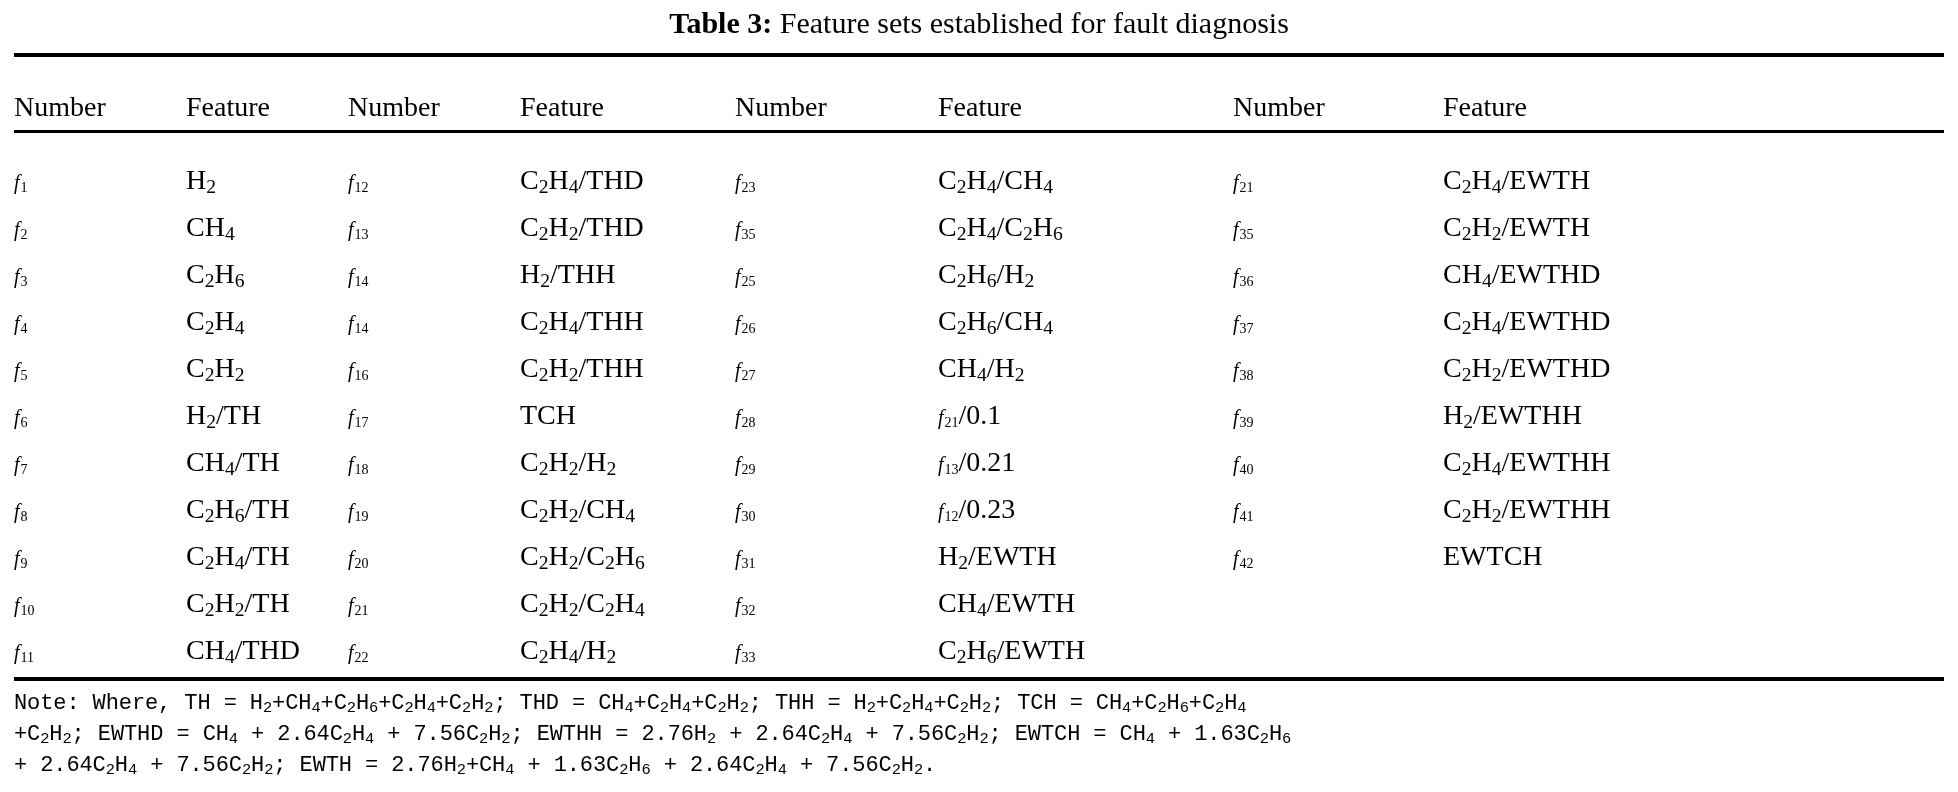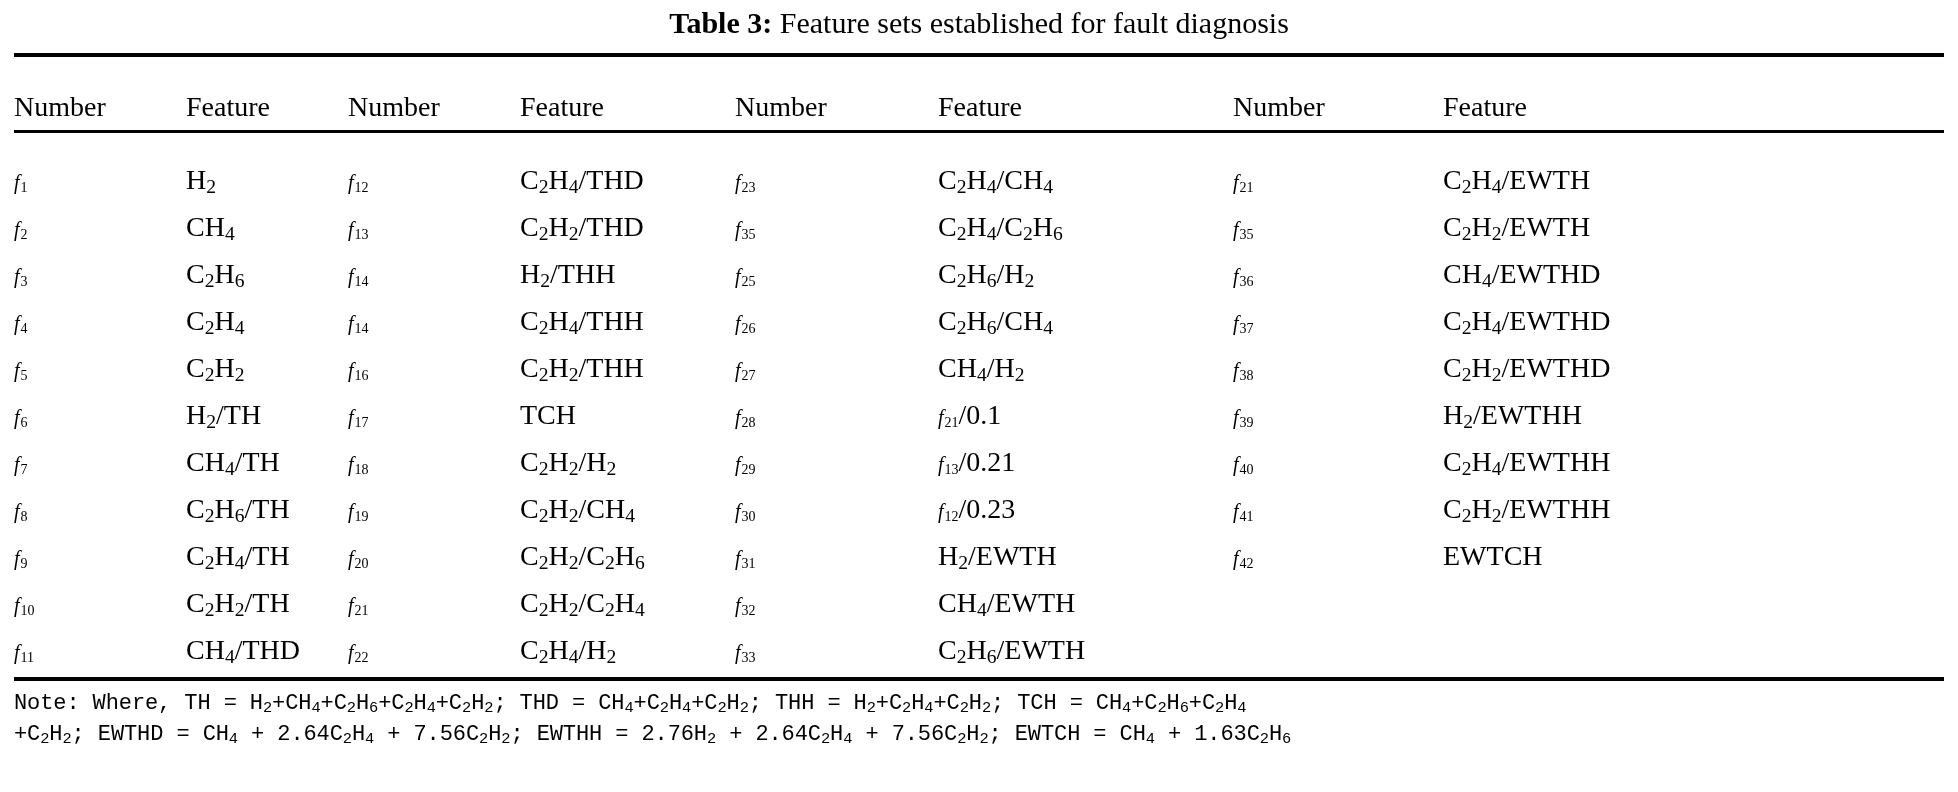--- a/index.html
+++ b/index.html
@@ -279,15 +279,16 @@
           <td></td>
         </tr>
       </tbody>
   </table>
 
   <div class="rule-bottom"></div>
 
   <div class="note">
     <div class="note-line" id="note-line-1">Note: Where, TH = H<sub>2</sub>+CH<sub>4</sub>+C<sub>2</sub>H<sub>6</sub>+C<sub>2</sub>H<sub>4</sub>+C<sub>2</sub>H<sub>2</sub>; THD = CH<sub>4</sub>+C<sub>2</sub>H<sub>4</sub>+C<sub>2</sub>H<sub>2</sub>; THH = H<sub>2</sub>+C<sub>2</sub>H<sub>4</sub>+C<sub>2</sub>H<sub>2</sub>; TCH = CH<sub>4</sub>+C<sub>2</sub>H<sub>6</sub>+C<sub>2</sub>H<sub>4</sub></div>
     <div class="note-line" id="note-line-2">+C<sub>2</sub>H<sub>2</sub>;  EWTHD = CH<sub>4</sub> +  2.64C<sub>2</sub>H<sub>4</sub>  +  7.56C<sub>2</sub>H<sub>2</sub>;  EWTHH = 2.76H<sub>2</sub>  +  2.64C<sub>2</sub>H<sub>4</sub>  +  7.56C<sub>2</sub>H<sub>2</sub>;  EWTCH = CH<sub>4</sub>  +  1.63C<sub>2</sub>H<sub>6</sub></div>
+    <div class="note-line" id="note-line-3">+ 2.64C<sub>2</sub>H<sub>4</sub> + 7.56C<sub>2</sub>H<sub>2</sub>; EWTH = 2.76H<sub>2</sub>+CH<sub>4</sub> + 1.63C<sub>2</sub>H<sub>6</sub> + 2.64C<sub>2</sub>H<sub>4</sub> + 7.56C<sub>2</sub>H<sub>2</sub>.</div>
   </div>
 
 </div>
 
 </body></html>

